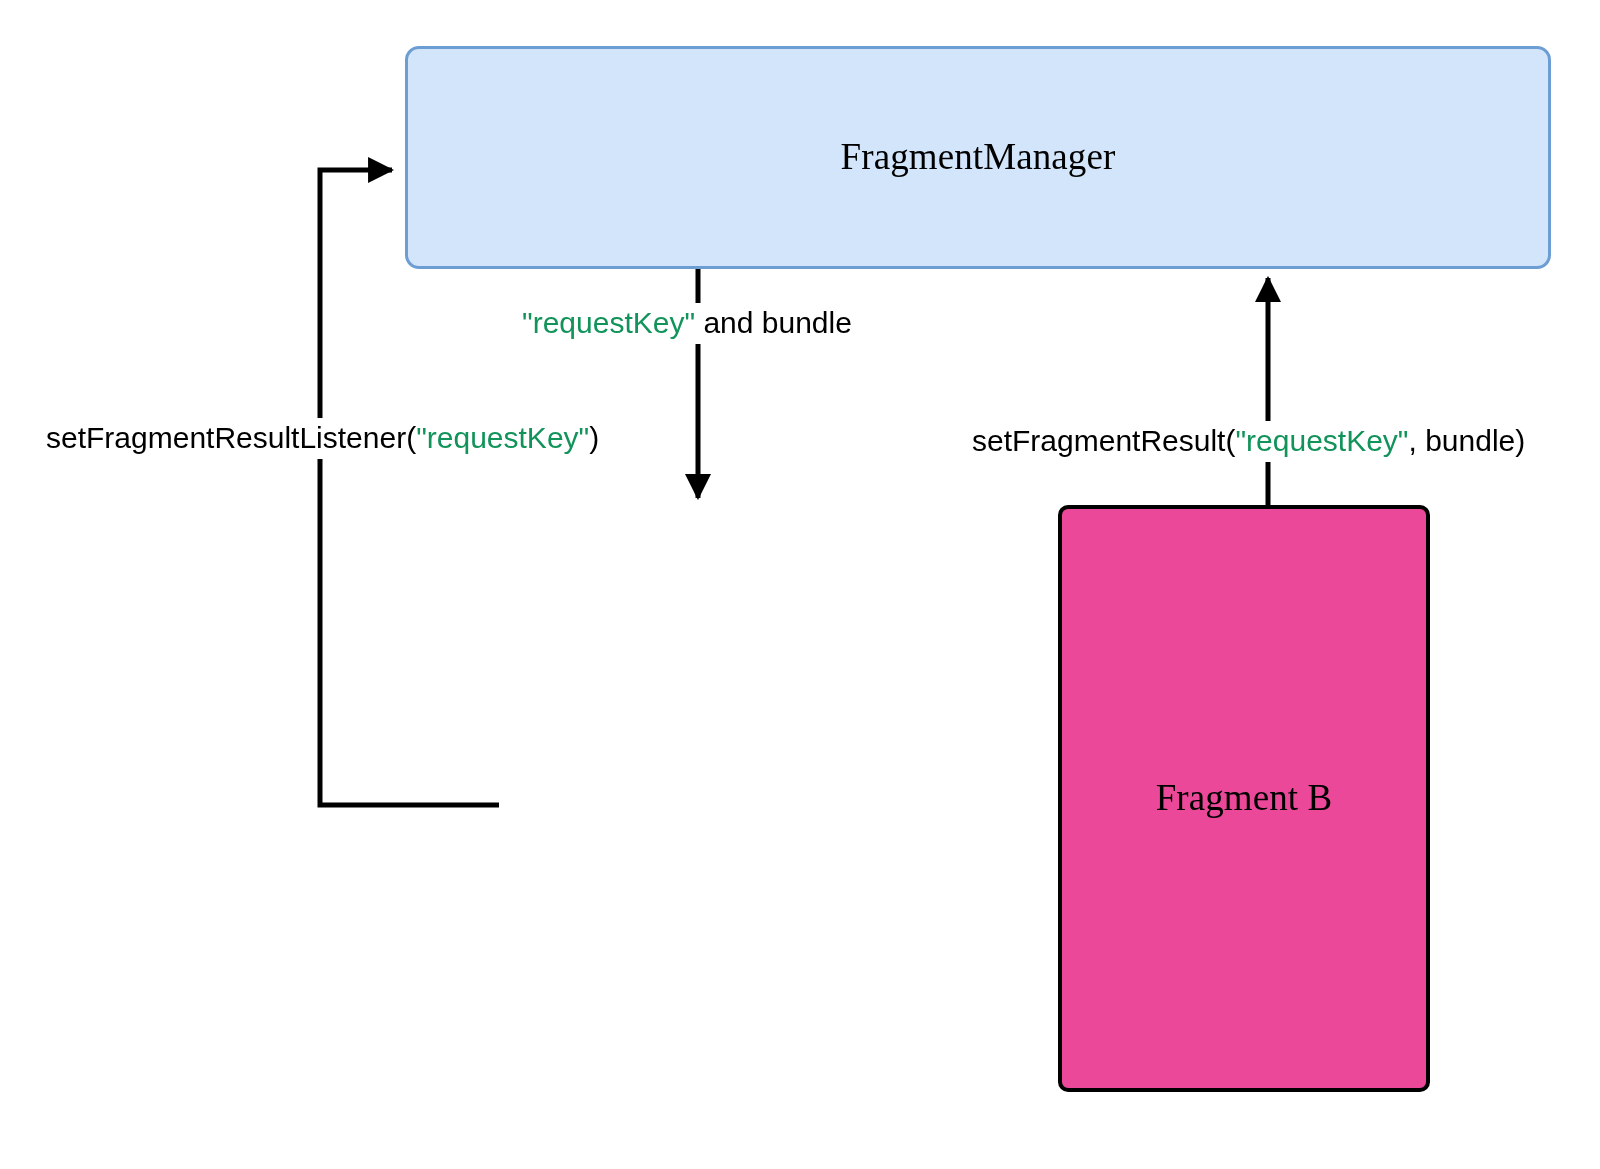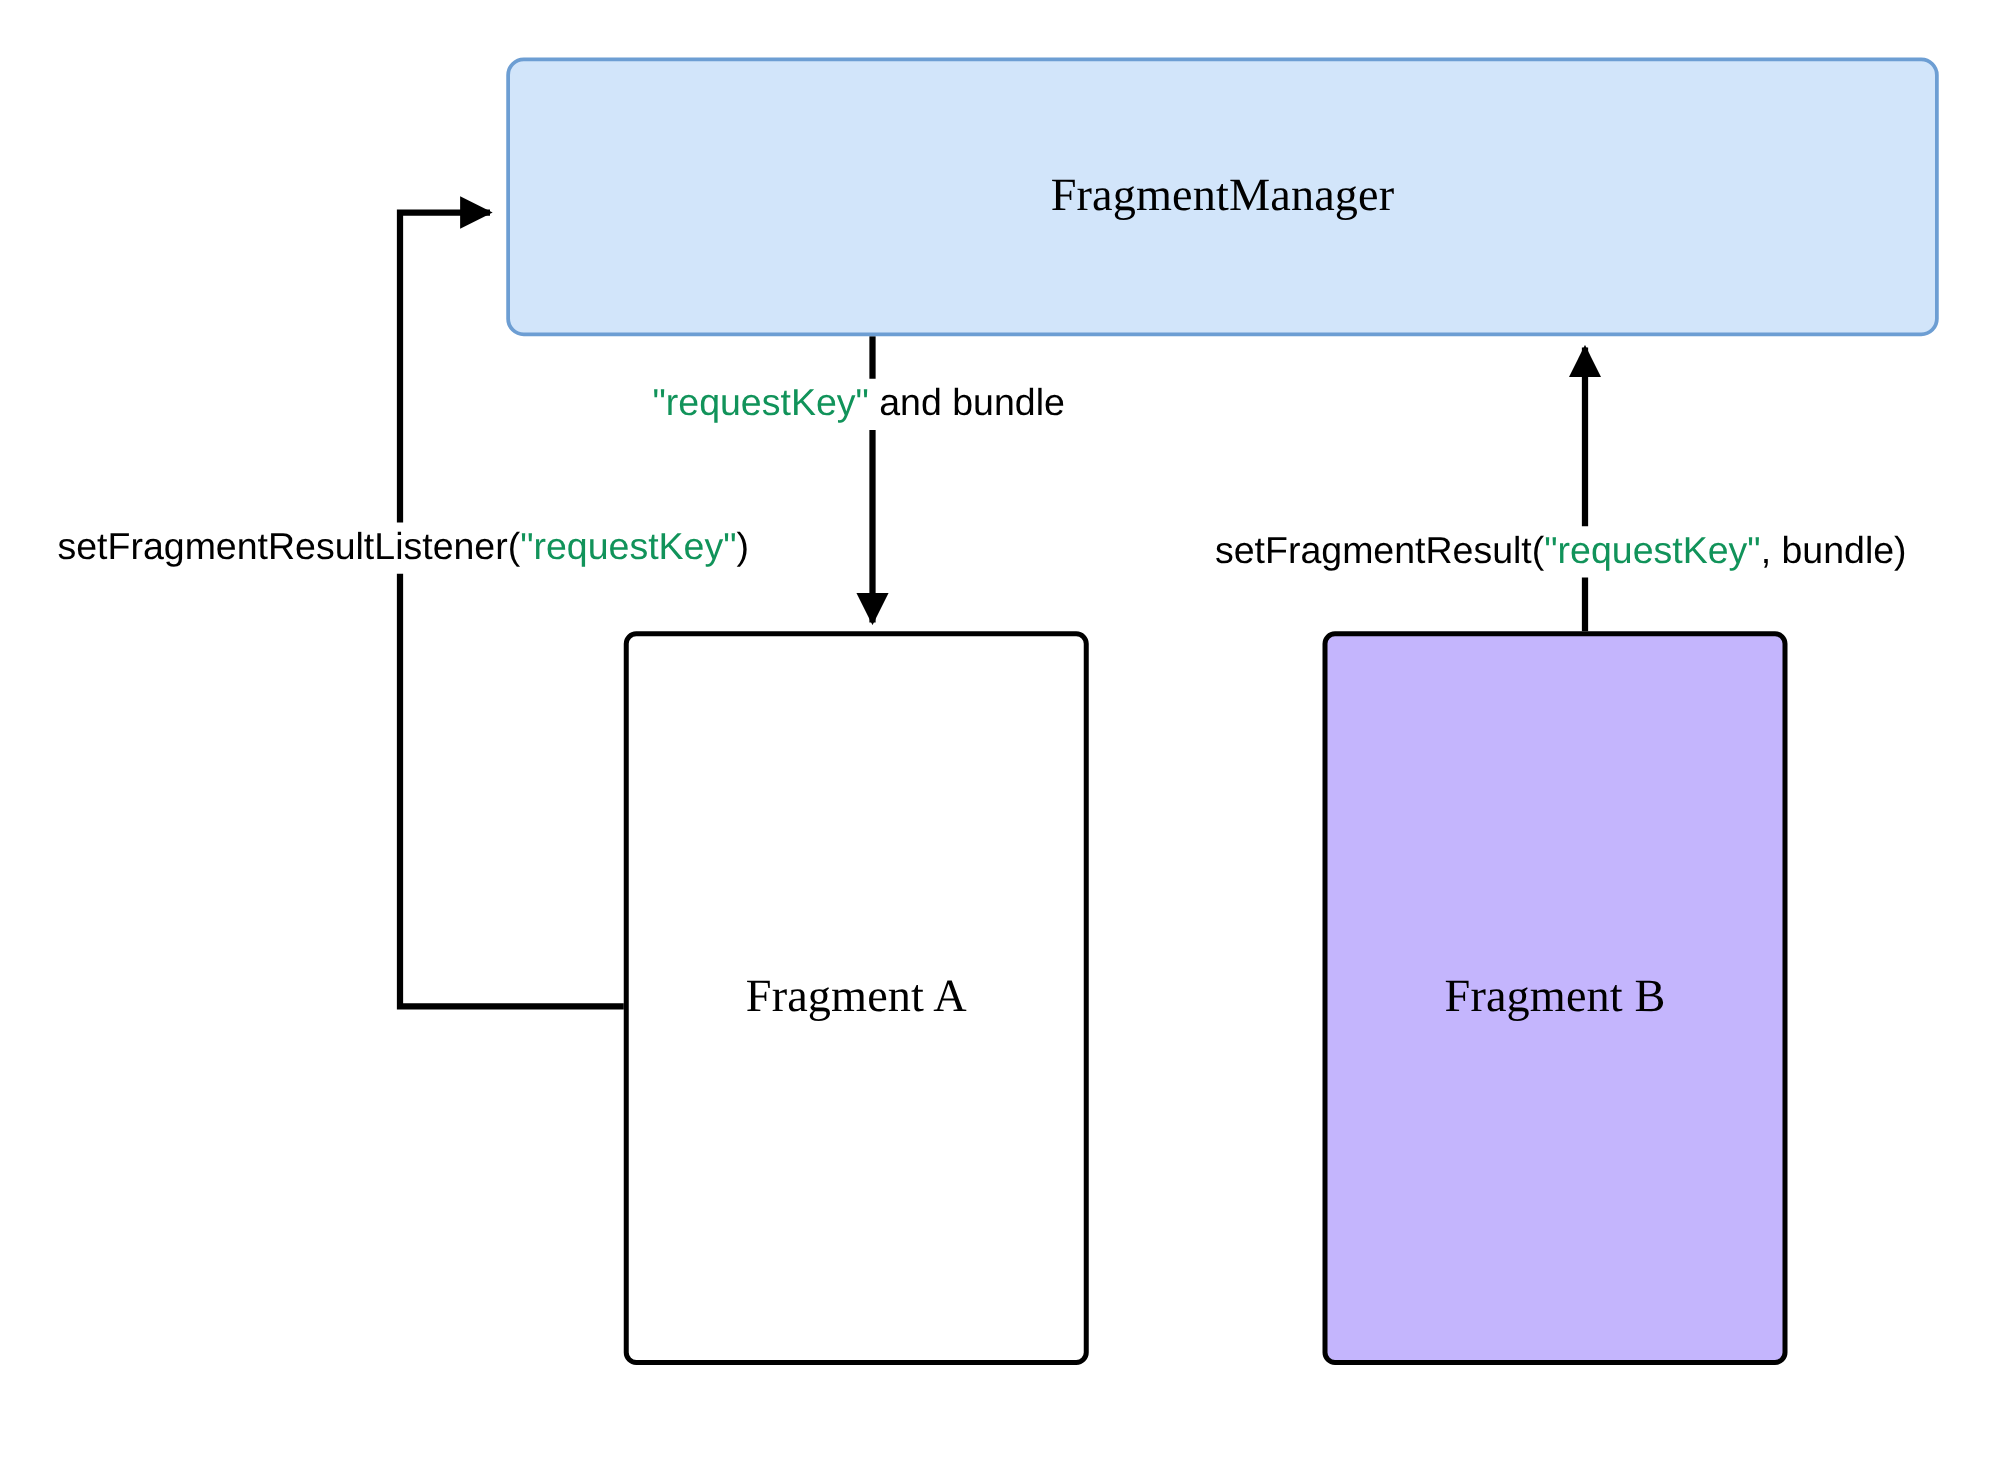--- a/index.html
+++ b/index.html
@@ -65,21 +65,21 @@
     border: 4px solid #000000;
     border-radius: 10px;
     align-items: center;
     justify-content: center;
   }
   #node-fragment-b {
     left: 1058px;
     top: 505px;
     width: 372px;
     height: 587px;
-    background: #c4b5fd;
+    background: #ec4899;
     border: 4px solid #000000;
     border-radius: 10px;
     align-items: center;
     justify-content: center;
   }
 
   
   .edge-label {
     position: absolute;
     font-size: 30px;
@@ -128,23 +128,20 @@
 
     <g>
       <path d="M 1268 505 L 1268 278" fill="none" stroke="#000000" stroke-width="5" stroke-linecap="butt" marker-end="url(#arrow-head)"></path>
     </g>
   </svg>
 
   <div class="node" id="node-fragment-manager">
     <span class="node-label">FragmentManager</span>
   </div>
 
-  <div class="node" id="node-fragment-a">
-    <span class="node-label">Fragment A</span>
-  </div>
 
   <div class="node" id="node-fragment-b">
     <span class="node-label">Fragment B</span>
   </div>
 
   <div class="edge-label" id="label-request-key-bundle">
     <span class="p"></span><span class="k">"requestKey"</span><span class="s"> and bundle</span>
   </div>
 
   <div class="edge-label" id="label-set-fragment-result-listener">

